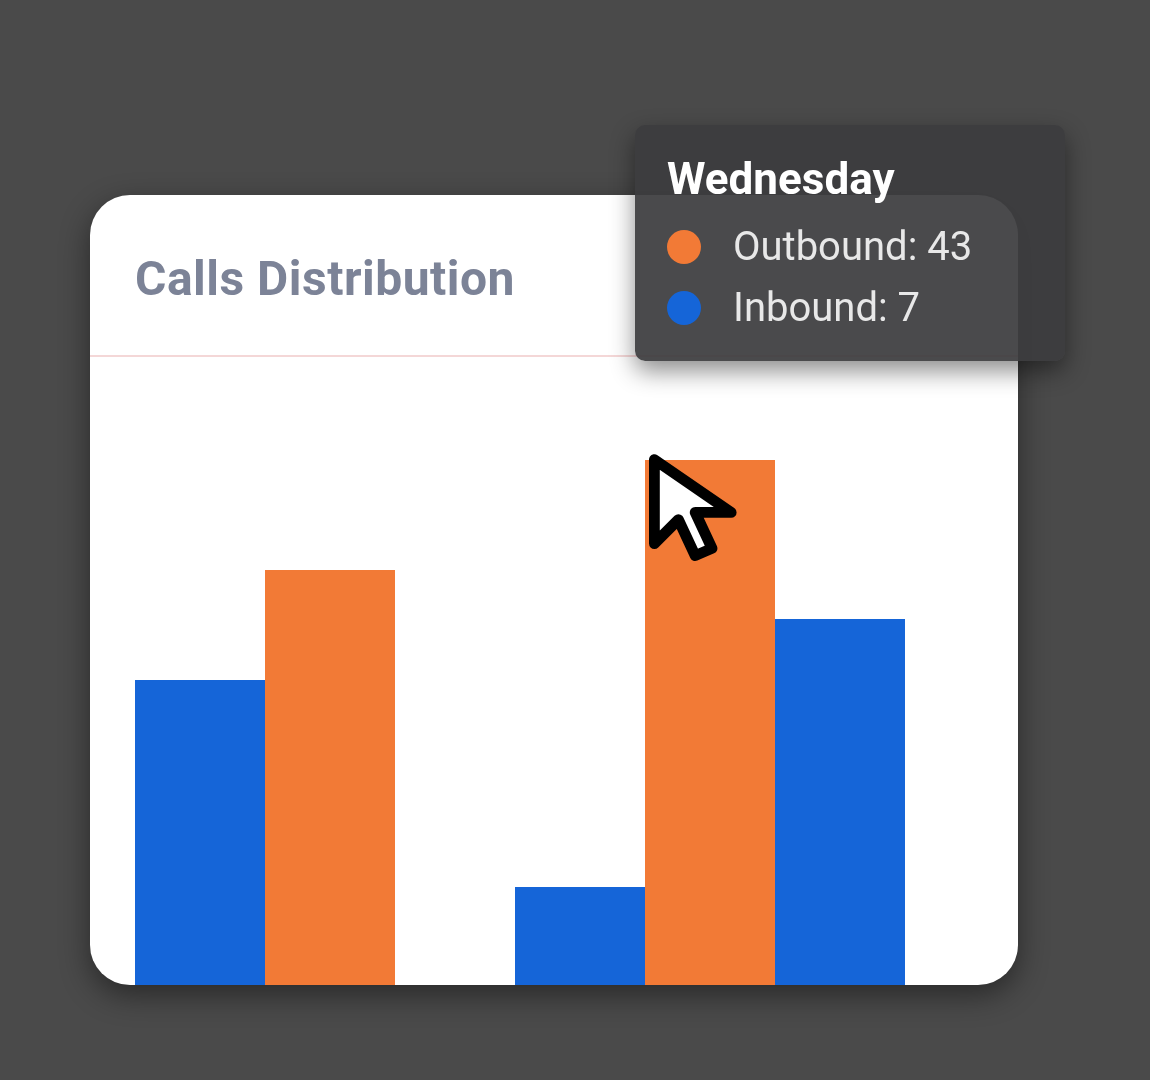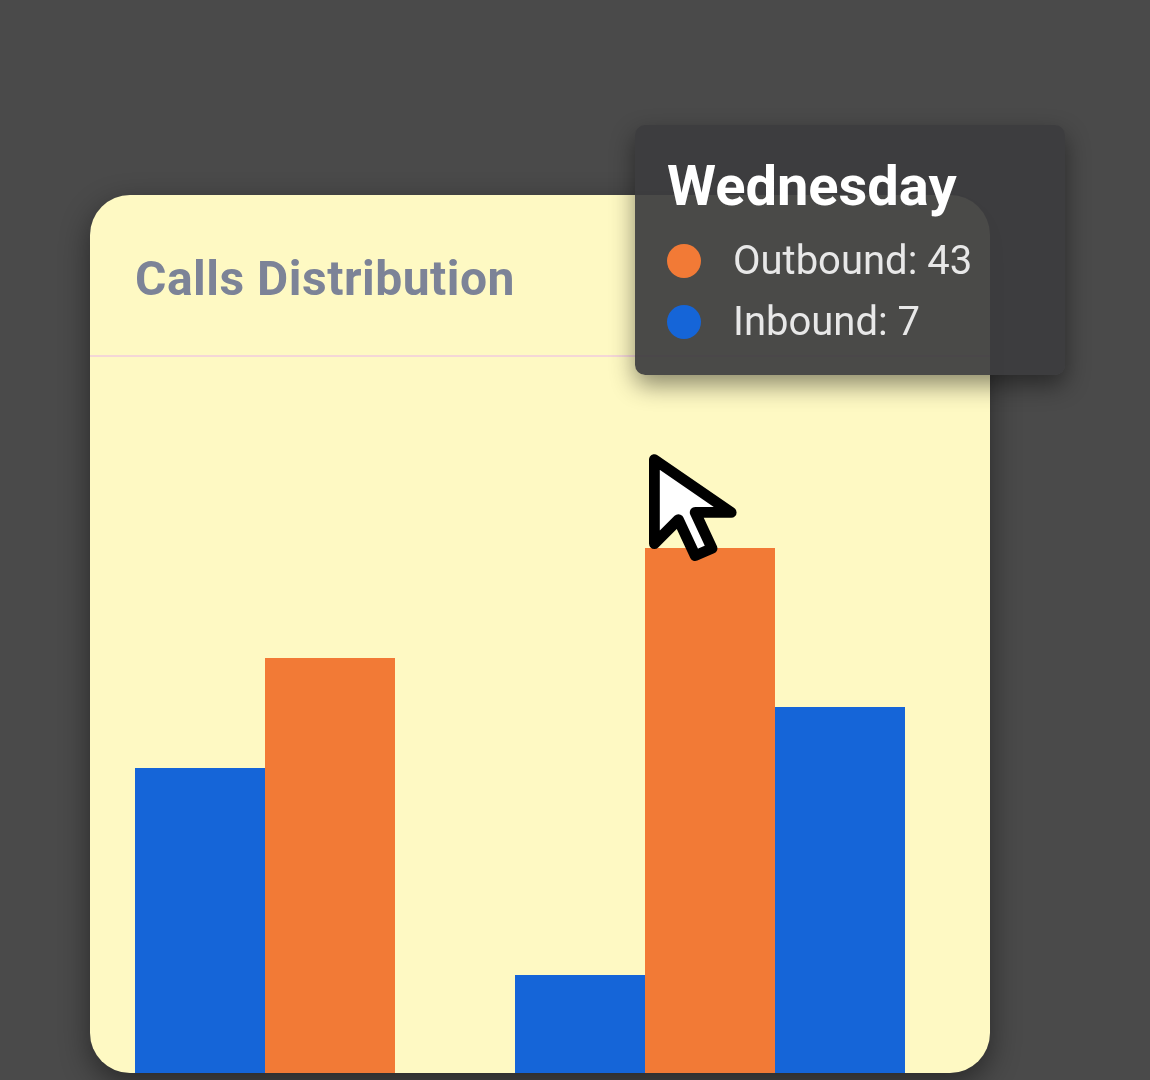--- a/index.html
+++ b/index.html
@@ -16,25 +16,26 @@
     position: relative;
     width: 1150px;
     height: 1080px;
   }
 
   .card {
     position: absolute;
     left: 90px;
     top: 195px;
     width: 900px;
-    height: 878px;
-    background: #fef9c3;
+    height: 790px;
+    background: #ffffff;
     border-radius: 40px;
     box-shadow: 0 10px 30px rgba(0,0,0,0.45);
     overflow: hidden;
+    padding-left: 28px;
   }
 
   .card-title {
     position: absolute;
     left: 45px;
     top: 55px;
     font-size: 48px;
     font-weight: 700;
     color: #7c8397;
     letter-spacing: 0.5px;
@@ -85,21 +86,21 @@
     width: 430px;
     box-sizing: border-box;
     background: rgba(60,60,62,0.93);
     border-radius: 10px;
     padding: 28px 32px 30px 32px;
     color: #ffffff;
     box-shadow: 0 10px 25px rgba(0,0,0,0.45);
   }
 
   .tooltip-title {
-    font-size: 56px;
+    font-size: 44px;
     font-weight: 700;
     margin: 0 0 18px 0;
   }
 
   .tooltip-row {
     display: flex;
     align-items: center;
     gap: 32px;
     font-size: 40px;
     font-weight: 400;

